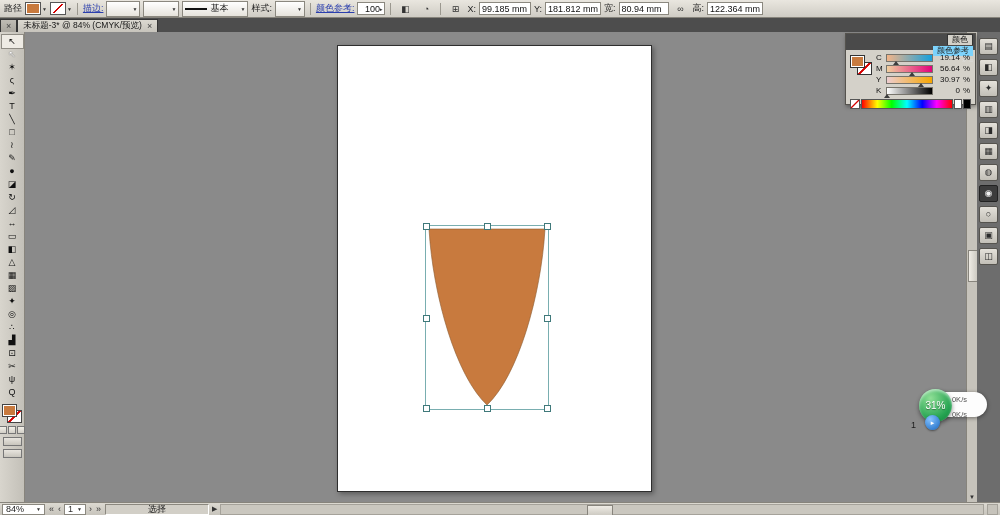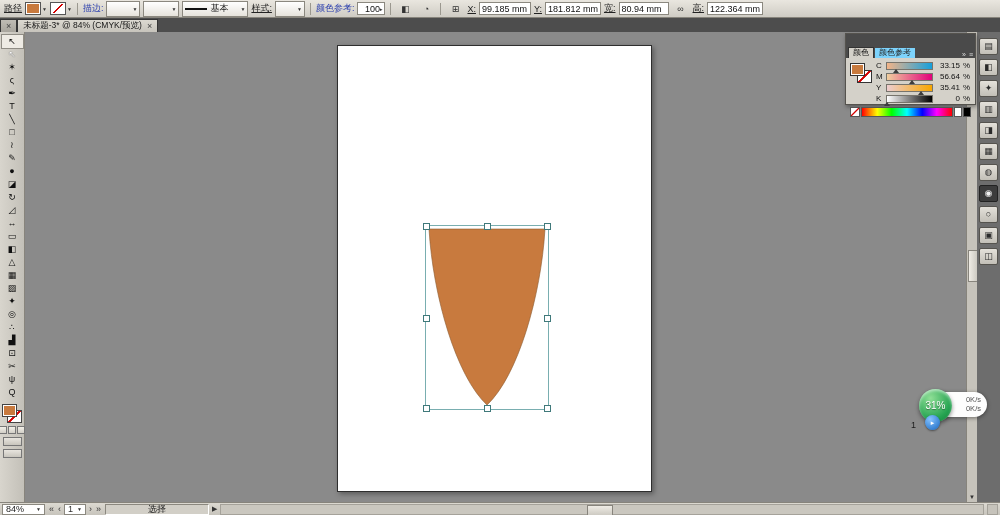--- a/index.html
+++ b/index.html
@@ -10,22 +10,22 @@
     -webkit-font-smoothing:antialiased;
   }
   
   .control-bar{
     position:absolute;left:0;top:0;width:1000px;height:18px;
     background:linear-gradient(#e9e6df,#cfccc4);
     border-bottom:1px solid #87847c;
     display:flex;align-items:center;gap:3px;padding:0 4px;box-sizing:border-box;
     white-space:nowrap;
   }
-  .cb-label{color:#222;text-decoration:underline;}
-  .cb-link{color:#2b3fae;cursor:pointer;}
+  .cb-label{color:#222;}
+  .cb-link{color:#2b3fae;text-decoration:underline;cursor:pointer;}
   .cb-sep{width:1px;height:12px;background:#9b988f;margin:0 2px;flex:none;}
   .swatch-wrap{display:flex;align-items:center;gap:1px;cursor:pointer;}
   .swatch{width:14px;height:11px;border:1px solid #555;box-shadow:inset 0 0 0 1px #fff;}
   .swatch.fill{background:#c87a3e;}
   .swatch.none{
     background:linear-gradient(135deg,#fff 44%,#d40000 46%,#d40000 54%,#fff 56%);
   }
   .dd-arrow{font-size:5px;color:#333;}
   .cb-select{
     background:linear-gradient(#ffffff,#e6e3dc);
@@ -116,21 +116,21 @@
     font-size:9px;line-height:15px;text-align:center;color:#2a2a2a;cursor:pointer;
   }
   .dock-icon.active{background:#3c3c3c;color:#f2f2f2;border-color:#222;}
   
   .color-panel{
     position:absolute;left:845px;top:33px;width:131px;height:72px;
     background:#d4d1c9;border:1px solid #55534e;box-shadow:1px 2px 4px rgba(0,0,0,.35);
     box-sizing:border-box;
   }
   .cp-header{
-    height:24px;background:#4a4a4a;display:flex;align-items:flex-end;gap:1px;padding:0 2px;
+    height:16px;background:#4a4a4a;display:flex;align-items:flex-end;gap:1px;padding:0 2px;flex-direction:column;
   }
   .cp-tab{
     font-size:8px;padding:0 4px;height:10px;line-height:10px;cursor:pointer;flex:none;
   }
   .cp-tab.active{background:#d4d1c9;color:#111;border:1px solid #333;border-bottom:none;}
   .cp-tab.inactive{background:#7dd3fc;color:#22211f;}
   .cp-header-icons{margin-left:auto;color:#ddd;font-size:7px;display:flex;gap:3px;align-items:center;}
   .cp-body{position:relative;padding:3px 4px 0 4px;}
   .cp-proxy{position:absolute;left:4px;top:5px;width:22px;height:20px;}
   .cp-proxy .fill{position:absolute;left:0;top:0;width:13px;height:11px;background:#c87a3e;border:1px solid #333;box-shadow:inset 0 0 0 1px #fff;}
@@ -178,21 +178,21 @@
     background:linear-gradient(#efece5,#cdcac2);border:1px solid #87847c;cursor:grab;}
   .sb-corner{width:11px;height:11px;background:#c6c3bb;border:1px solid #a5a29a;box-sizing:border-box;}
   
   .speedball{position:absolute;left:905px;top:389px;width:88px;height:46px;z-index:50;}
   .sb-pill{
     position:absolute;left:22px;top:3px;width:60px;height:25px;background:#fdfdfd;
     border-radius:13px;box-shadow:0 1px 4px rgba(0,0,0,.45);
     display:flex;flex-direction:column;justify-content:center;gap:1px;
     padding-left:17px;box-sizing:border-box;
   }
-  .sb-rate{display:flex;align-items:flex-end;gap:16px;font-size:7.5px;color:#555;line-height:8px;}
+  .sb-rate{display:flex;align-items:flex-end;gap:2px;font-size:7.5px;color:#555;line-height:8px;margin-top:6px;}
   .rate-up{color:#e8922a;font-size:6px;}
   .rate-down{color:#3c8de0;font-size:6px;}
   .sb-ball{
     position:absolute;left:14px;top:0;width:33px;height:33px;border-radius:50%;
     background:radial-gradient(circle at 35% 28%,#8fdf96,#25a351 65%,#147a38);
     box-shadow:0 2px 4px rgba(0,0,0,.45), inset 0 2px 3px rgba(255,255,255,.55);
     color:#fff;font-size:10px;display:flex;align-items:center;justify-content:center;
     text-shadow:0 1px 1px rgba(0,0,0,.4);cursor:pointer;
   }
   .sb-badge{position:absolute;left:6px;top:31px;color:#1b1b1b;font-size:9px;}
@@ -371,37 +371,37 @@
     <div class="cp-proxy">
       <div class="stroke"></div>
       <div class="fill"></div>
     </div>
     <div class="cp-rows">
       <div class="cp-row">
         <span class="cp-ch">C</span>
         <span class="cp-slider c">
             <span class="slider-marker" style="left: calc(19.14% - 3px);"></span>
           </span>
-        <span class="cp-val">33.15</span>
+        <span class="cp-val">19.14</span>
         <span class="cp-unit">%</span>
       </div>
       <div class="cp-row">
         <span class="cp-ch">M</span>
         <span class="cp-slider m">
             <span class="slider-marker" style="left: calc(56.64% - 3px);"></span>
           </span>
         <span class="cp-val">56.64</span>
         <span class="cp-unit">%</span>
       </div>
       <div class="cp-row">
         <span class="cp-ch">Y</span>
         <span class="cp-slider y">
             <span class="slider-marker" style="left: calc(74.61% - 3px);"></span>
           </span>
-        <span class="cp-val">35.41</span>
+        <span class="cp-val">30.97</span>
         <span class="cp-unit">%</span>
       </div>
       <div class="cp-row">
         <span class="cp-ch">K</span>
         <span class="cp-slider k">
             <span class="slider-marker" style="left: calc(0% - 3px);"></span>
           </span>
         <span class="cp-val">0</span>
         <span class="cp-unit">%</span>
       </div>

